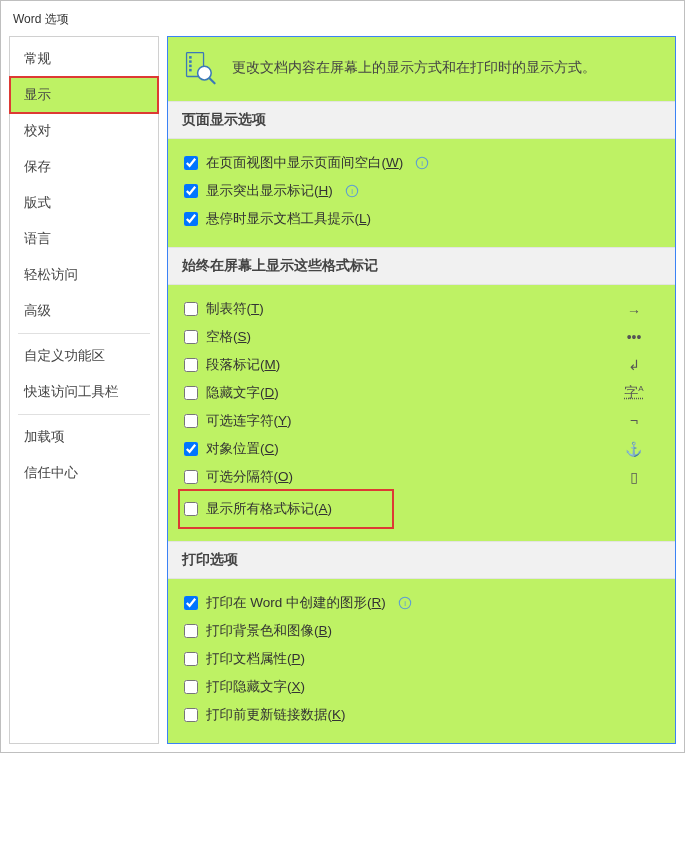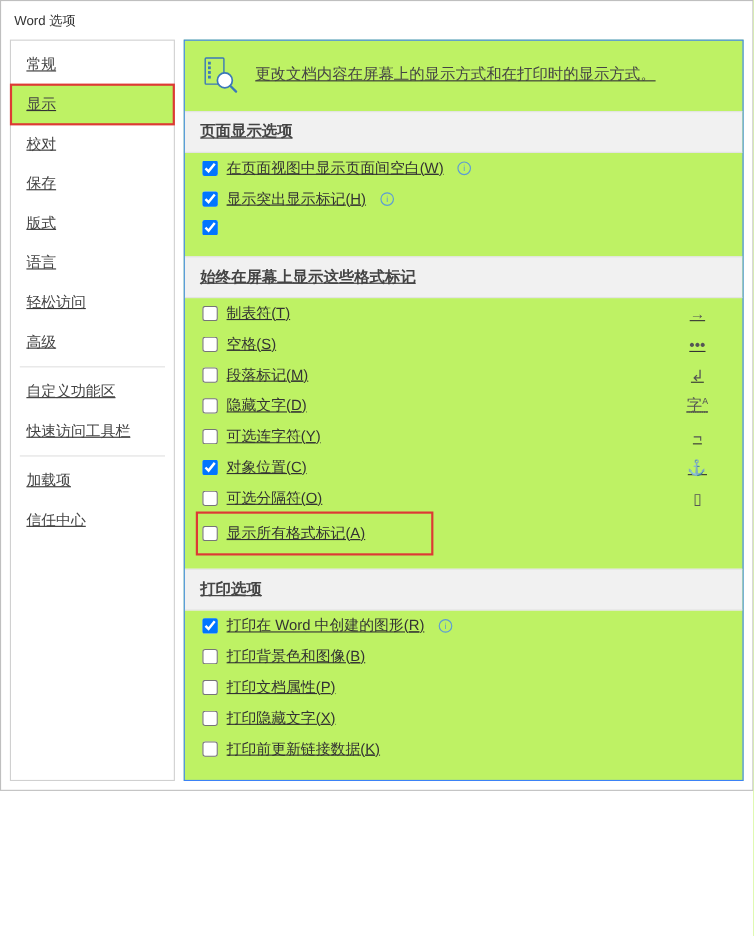--- a/index.html
+++ b/index.html
@@ -18,21 +18,20 @@
   }
   .titlebar {
     padding: 10px 12px 8px;
     font-size: 12px;
     color: #333;
   }
   .body {
     display: flex;
     padding: 0 8px 8px;
     gap: 8px;
-    text-decoration: underline;
   }
   .sidebar {
     width: 150px;
     border: 1px solid #d0d0d0;
     background: #fff;
     padding: 4px 0;
     flex-shrink: 0;
   }
   .sidebar-item {
     padding: 9px 14px;
@@ -74,21 +73,21 @@
   .section-header {
     background: #f1f1f1;
     border-top: 1px solid #e3e3e3;
     border-bottom: 1px solid #e3e3e3;
     padding: 9px 14px;
     font-size: 14px;
     font-weight: bold;
     color: #444;
   }
   .section-body {
-    padding: 0 16px 14px;
+    padding: 10px 16px 14px;
   }
   .row {
     display: flex;
     align-items: center;
     padding: 5px 0;
     gap: 8px;
   }
   .row input[type=checkbox] {
     width: 14px;
     height: 14px;
@@ -169,20 +168,21 @@
         <div class="row">
           <input type="checkbox" checked="" style="">
           <label>显示突出显示标记(<u>H</u>)</label>
           <svg class="info-icon" viewBox="0 0 16 16">
               <circle cx="8" cy="8" r="6.5" fill="none" stroke="#5d9cd4" stroke-width="1.2"></circle>
               <text x="8" y="11" text-anchor="middle" font-size="9" fill="#5d9cd4">i</text>
             </svg>
         </div>
         <div class="row">
           <input type="checkbox" checked="" style="">
+          <label>悬停时显示文档工具提示(<u>L</u>)</label>
         </div>
       </div>
 
       <div class="section-header">始终在屏幕上显示这些格式标记</div>
       <div class="section-body">
         <div class="row">
           <input type="checkbox" style="">
           <label>制表符(<u>T</u>)</label>
           <span class="symbol">→</span>
         </div>

